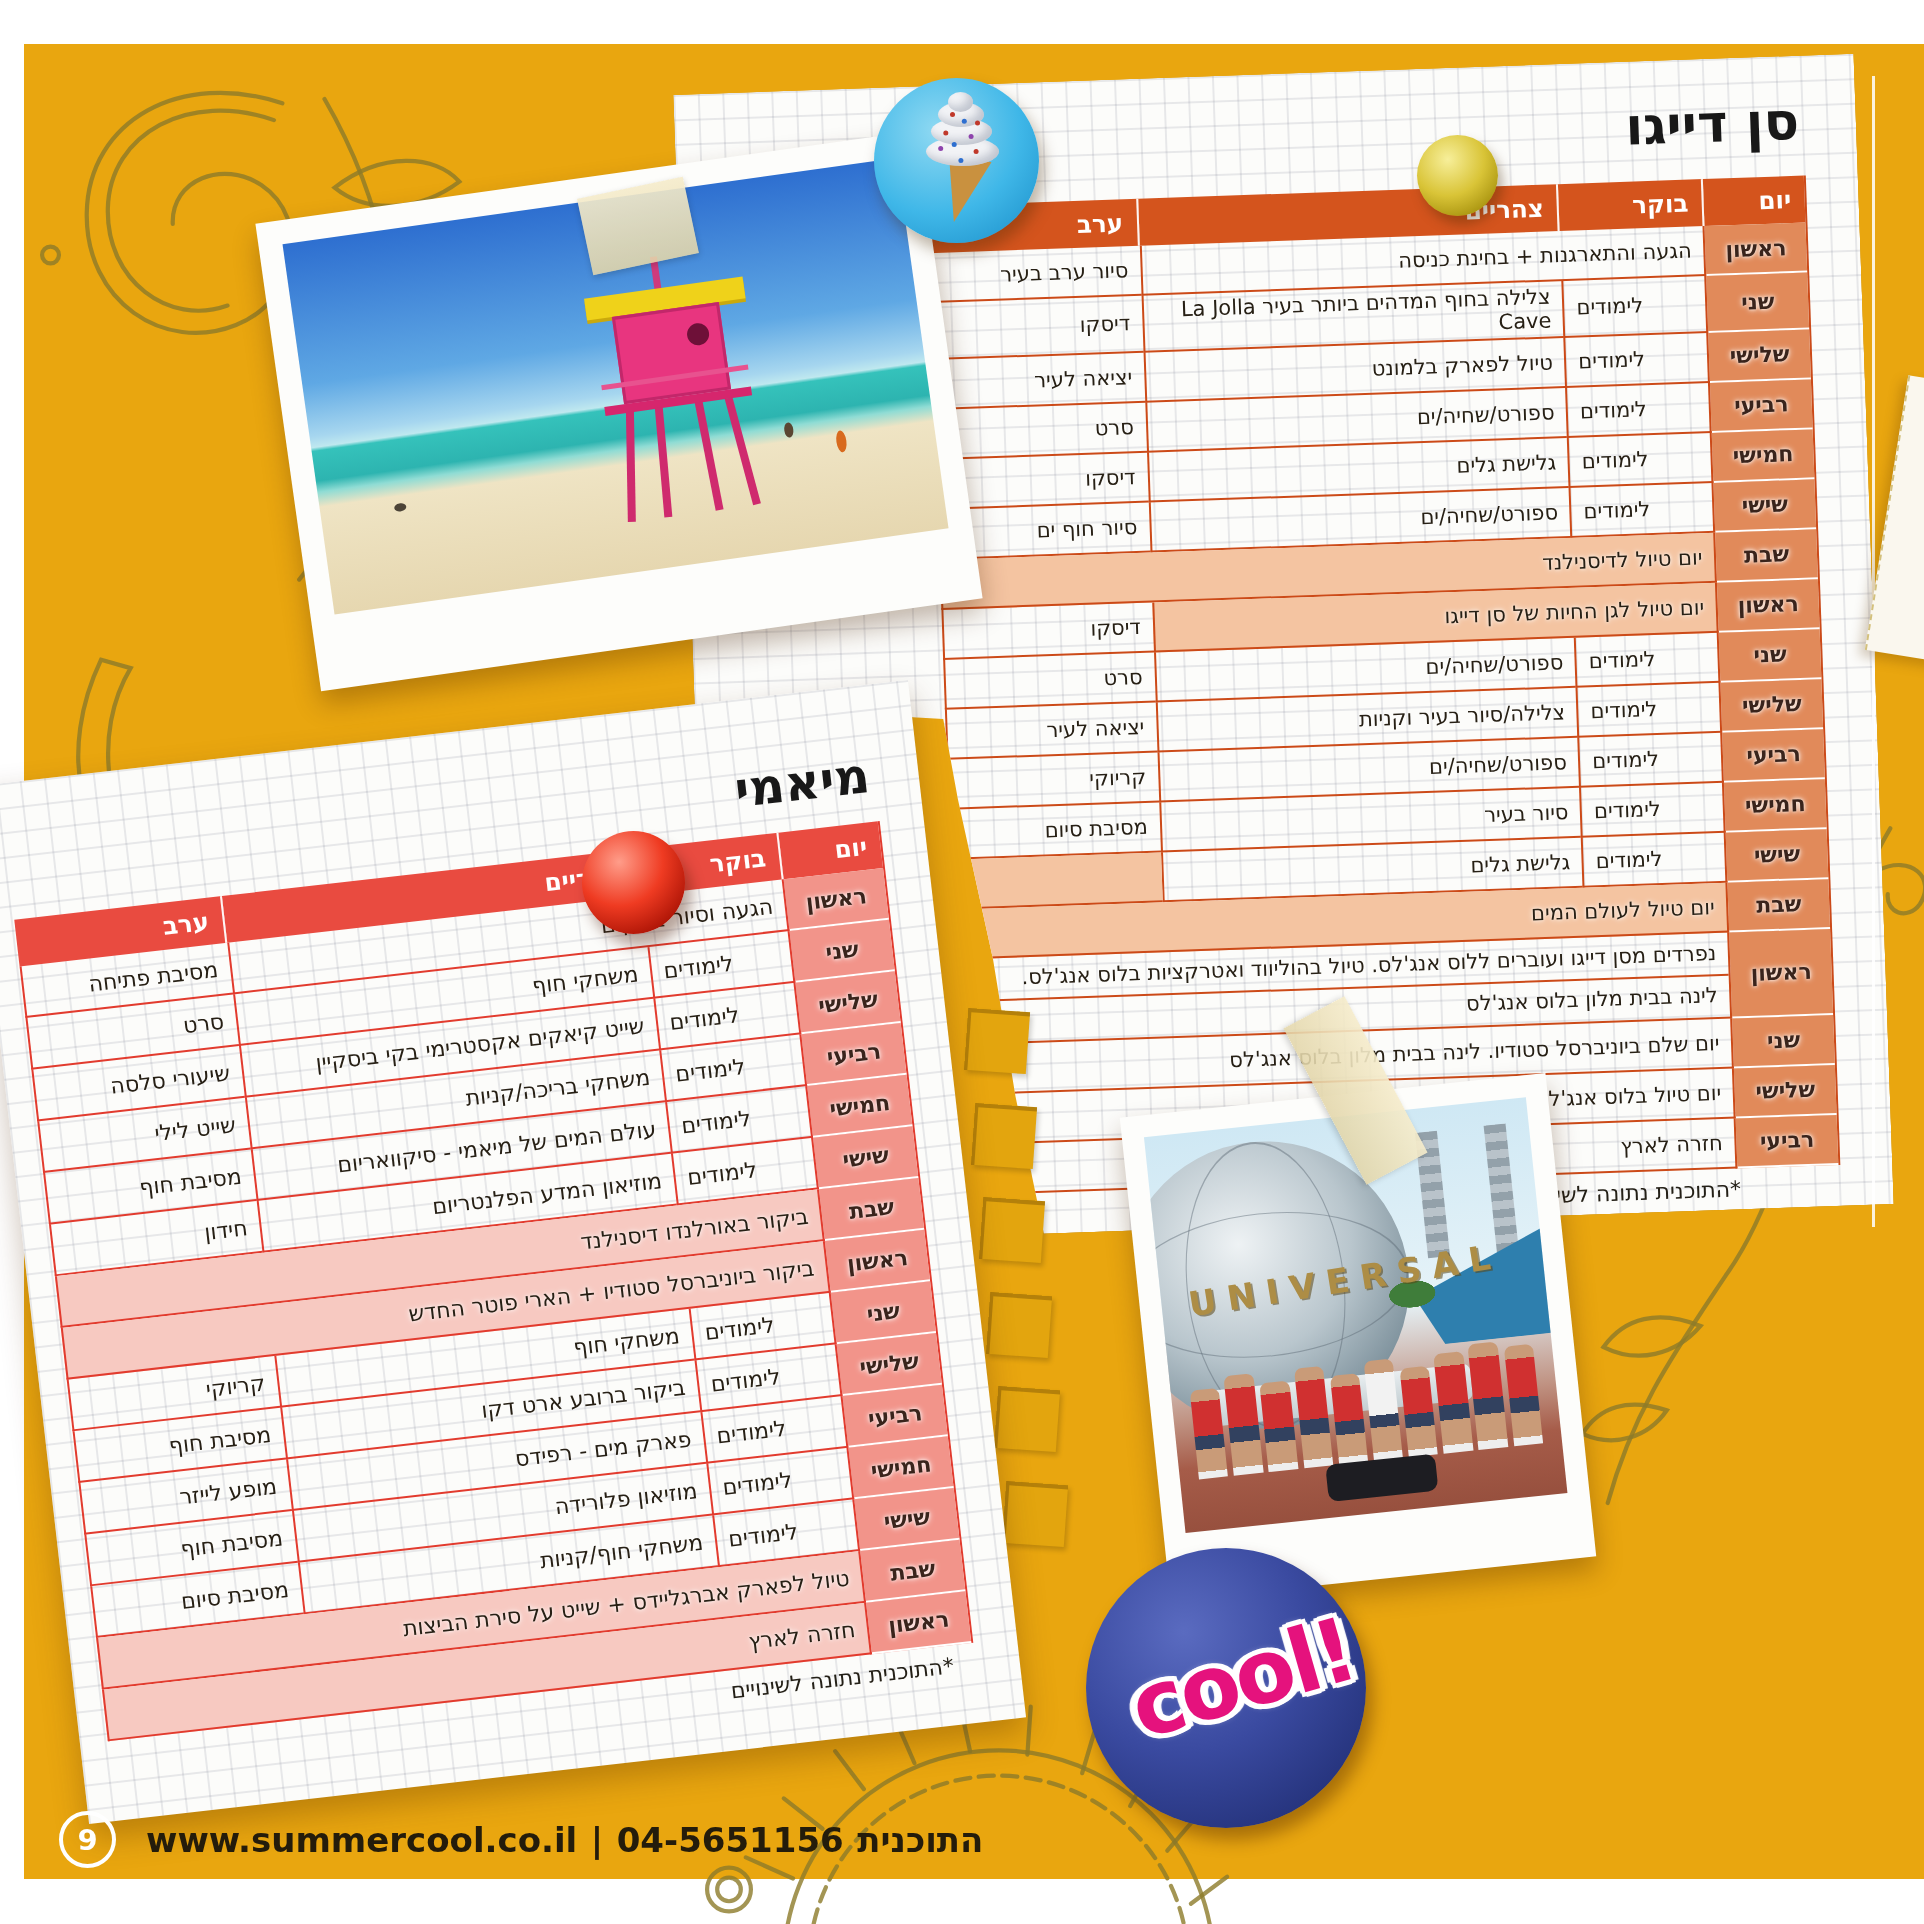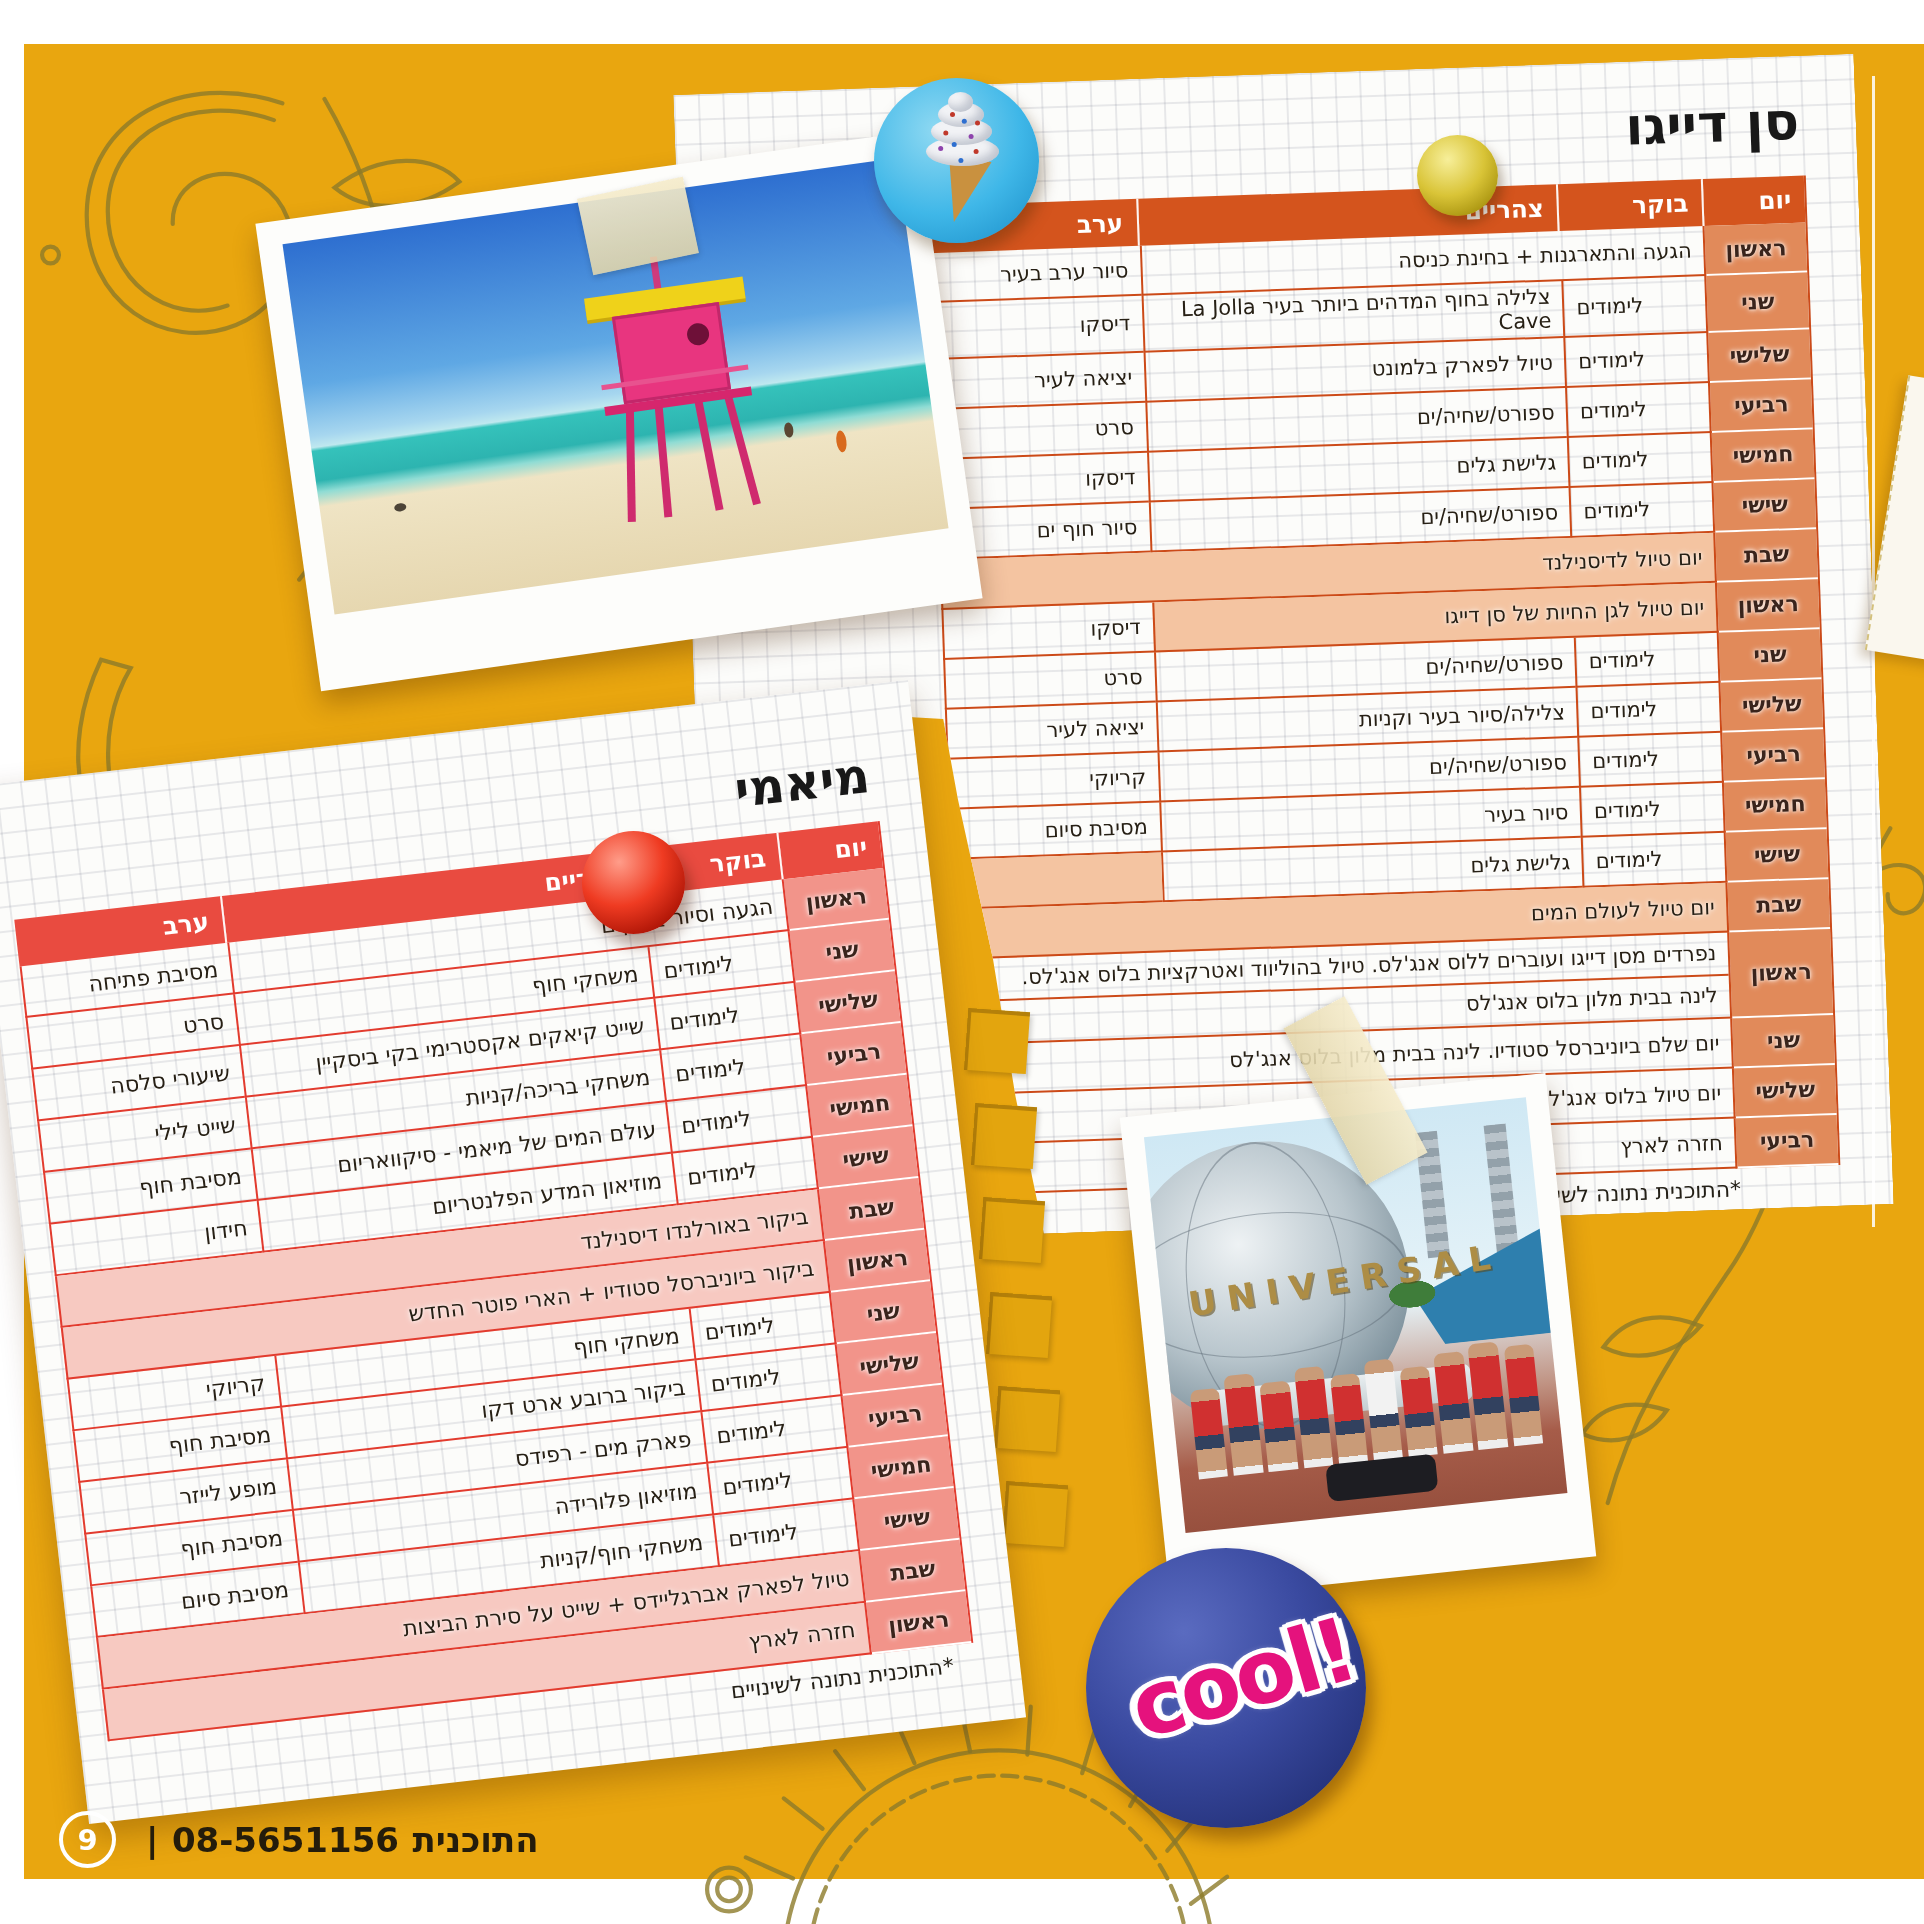--- a/index.html
+++ b/index.html
@@ -512,19 +512,20 @@
   <div class="badge badge-cool">
     <div class="cool-word">
       <span class="outline">cool!</span>
       <span class="fill">cool!</span>
     </div>
   </div>
 
   <div class="footer">
     <div class="pagenum">9</div>
     <div class="fline">
+      <span>www.summercool.co.il</span>
       <span>|</span>
-      <span>08-5651156</span>
+      <span>04-5651156</span>
       <span class="orders">התוכנית</span>
     </div>
   </div>
 </div>
 
 
 </body></html>

